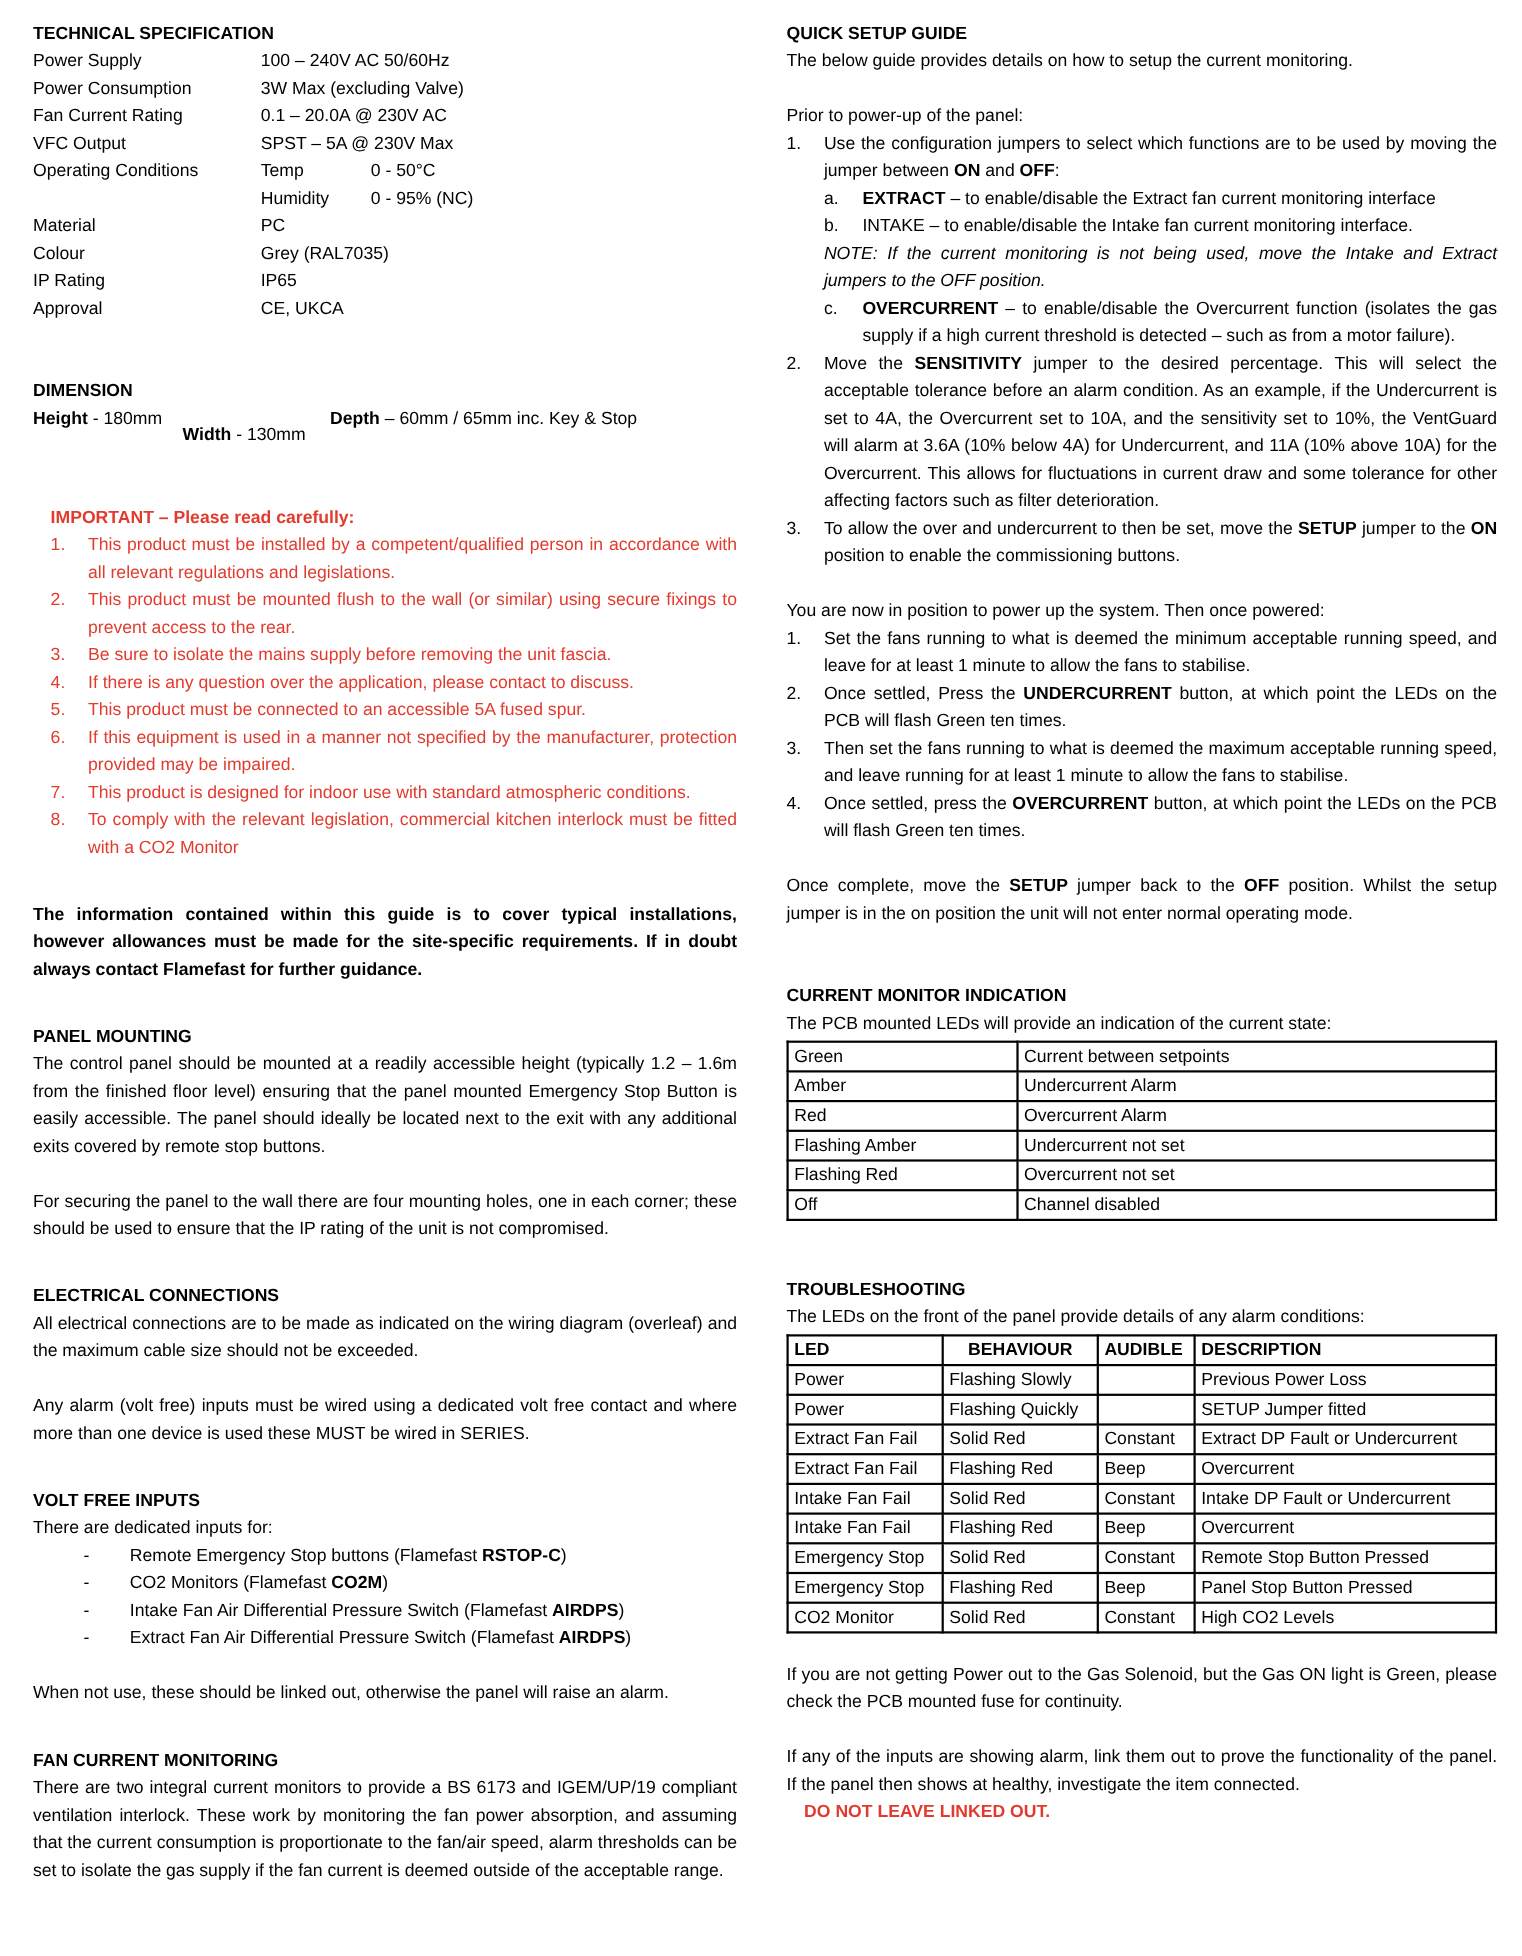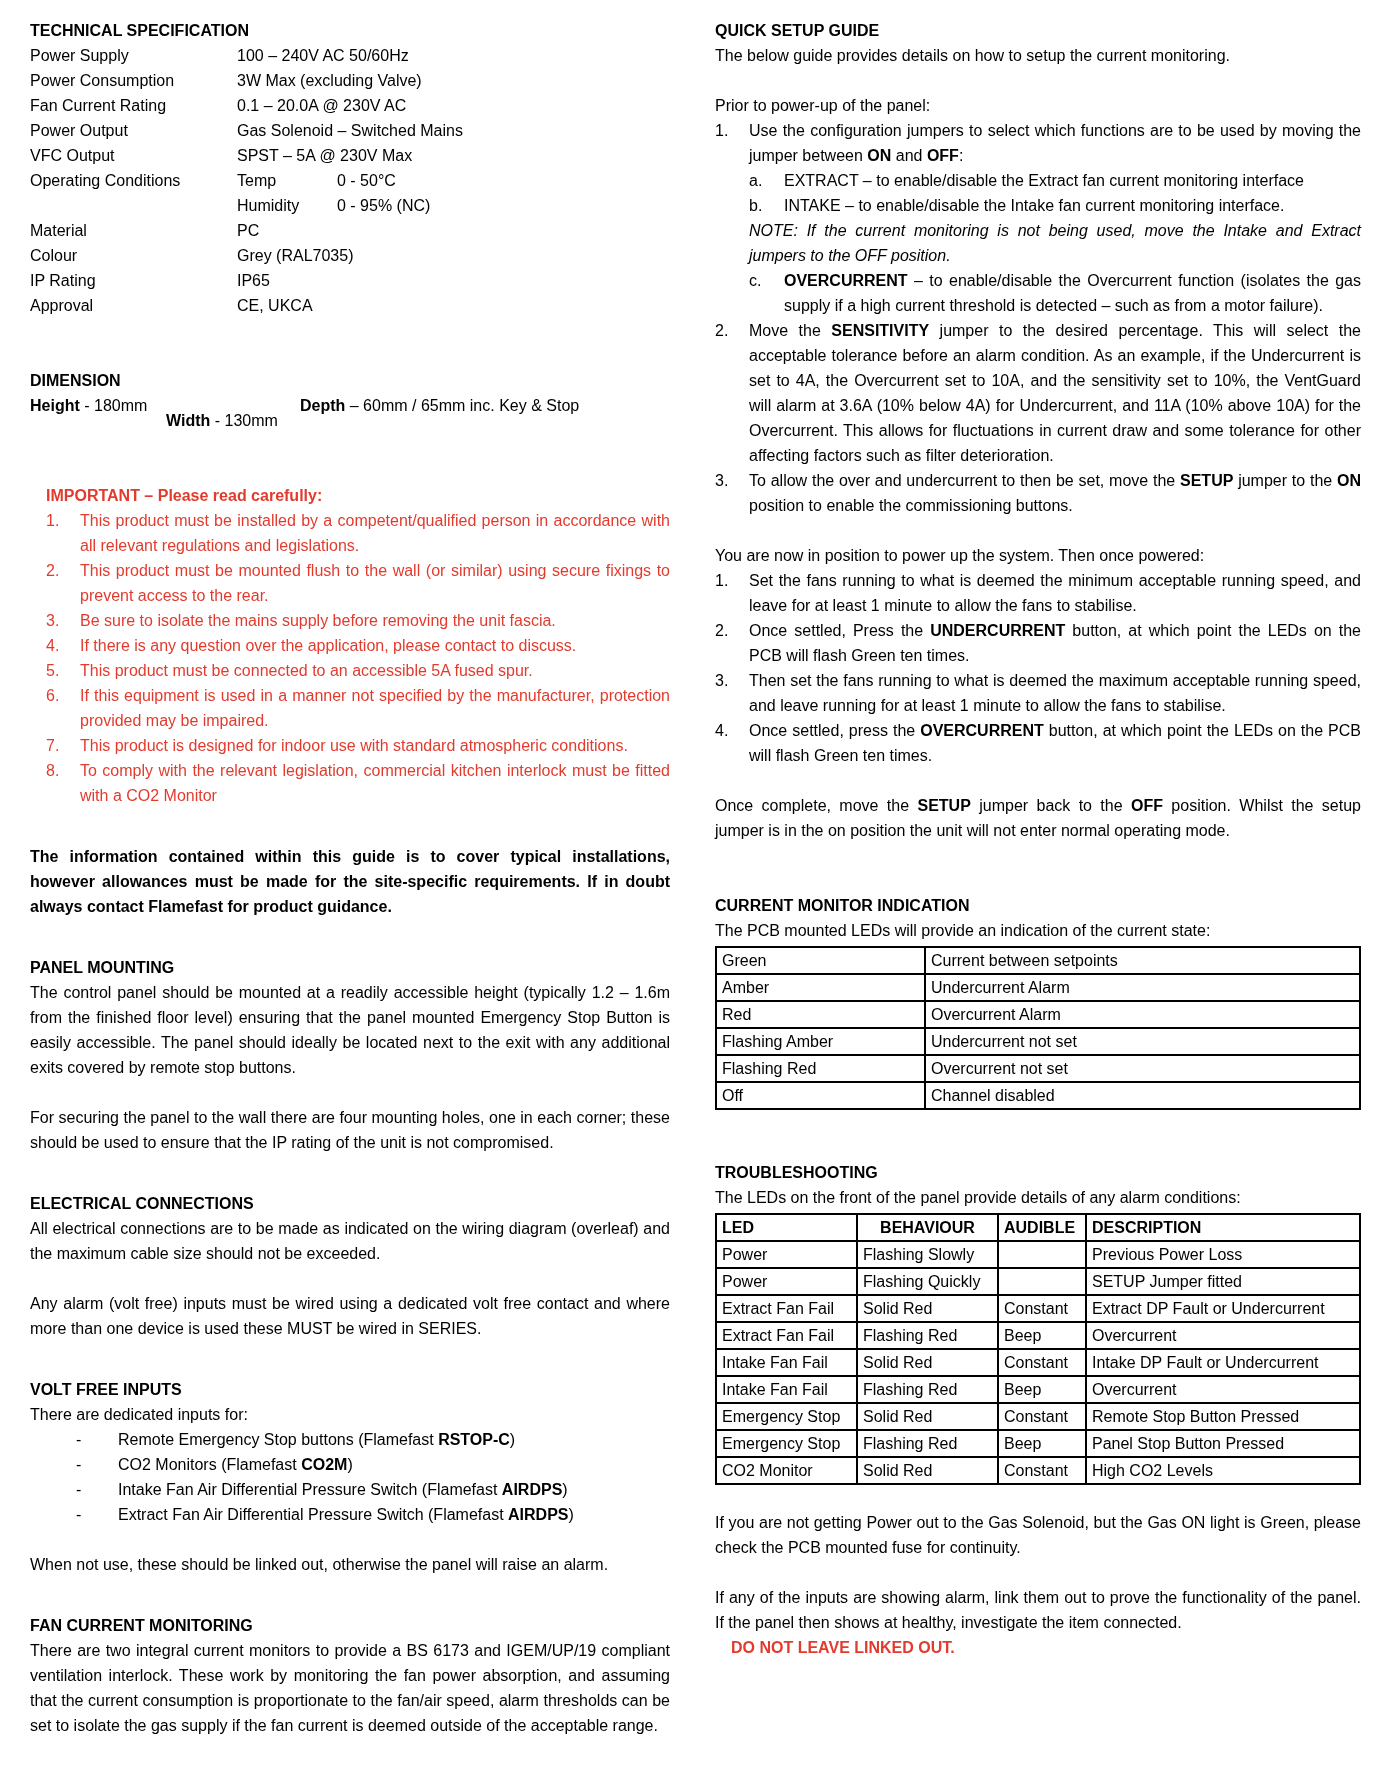--- a/index.html
+++ b/index.html
@@ -65,25 +65,20 @@
           <span class="spec-label">Power Consumption</span>
           <span class="spec-v">3W Max (excluding Valve)</span>
           <span class="spec-v2"></span>
         </div>
       <div class="spec-row">
           <span class="spec-label">Fan Current Rating</span>
           <span class="spec-v">0.1 – 20.0A @ 230V AC</span>
           <span class="spec-v2"></span>
         </div>
       <div class="spec-row">
-          <span class="spec-label">Power Output</span>
-          <span class="spec-v">Gas Solenoid – Switched Mains</span>
-          <span class="spec-v2"></span>
-        </div>
-      <div class="spec-row">
           <span class="spec-label">VFC Output</span>
           <span class="spec-v">SPST – 5A @ 230V Max</span>
           <span class="spec-v2"></span>
         </div>
       <div class="spec-row">
           <span class="spec-label">Operating Conditions</span>
           <span class="spec-v">Temp</span>
           <span class="spec-v2">0 - 50°C</span>
         </div>
       <div class="spec-row">
@@ -151,21 +146,21 @@
       <div class="li">
           <span class="num">7.</span>
           <div class="body">This product is designed for indoor use with standard atmospheric conditions.</div>
         </div>
       <div class="li">
           <span class="num">8.</span>
           <div class="body just">To comply with the relevant legislation, commercial kitchen interlock must be fitted with a CO2 Monitor</div>
         </div>
     </section>
 
-    <p class="b just mt36" style="margin-bottom:0;">The information contained within this guide is to cover typical installations, however allowances must be made for the site-specific requirements. If in doubt always contact Flamefast for product guidance.</p>
+    <p class="b just mt36" style="margin-bottom:0;">The information contained within this guide is to cover typical installations, however allowances must be made for the site-specific requirements. If in doubt always contact Flamefast for further guidance.</p>
 
     <section class="mt36">
       <div class="h">PANEL MOUNTING</div>
       <div class="just">The control panel should be mounted at a readily accessible height (typically 1.2 – 1.6m from the finished floor level) ensuring that the panel mounted Emergency Stop Button is easily accessible. The panel should ideally be located next to the exit with any additional exits covered by remote stop buttons.</div>
       <div class="just mt25">For securing the panel to the wall there are four mounting holes, one in each corner; these should be used to ensure that the IP rating of the unit is not compromised.</div>
     </section>
 
     <section class="mt36">
       <div class="h">ELECTRICAL CONNECTIONS</div>
       <div class="just">All electrical connections are to be made as indicated on the wiring diagram (overleaf) and the maximum cable size should not be exceeded.</div>
@@ -208,21 +203,21 @@
       <div>The below guide provides details on how to setup the current monitoring.</div>
 
       <div class="mt25">Prior to power-up of the panel:</div>
 
       <div class="li">
         <span class="num">1.</span>
         <div class="body">
           <div class="just"><span>Use the configuration jumpers to select which functions are to be used by moving the jumper between </span><span style="font-weight: 700;">ON</span><span> and </span><span style="font-weight: 700;">OFF</span><span>:</span></div>
           <div class="li sub">
               <span class="num">a.</span>
-              <div class="body"><span style="font-weight: 400;">EXTRACT</span><span> – to enable/disable the Extract fan current monitoring interface</span></div>
+              <div class="body"><span style="font-weight: 700;">EXTRACT</span><span> – to enable/disable the Extract fan current monitoring interface</span></div>
             </div>
           <div class="li sub">
               <span class="num">b.</span>
               <div class="body"><span style="font-weight: 400;">INTAKE</span><span> – to enable/disable the Intake fan current monitoring interface.</span></div>
             </div>
           <div class="just"><span style="font-style: italic;">NOTE: If the current monitoring is not being used, move the Intake and Extract jumpers to the OFF position.</span></div>
           <div class="li sub">
               <span class="num">c.</span>
               <div class="body just"><span style="font-weight: 700;">OVERCURRENT</span><span> – to enable/disable the Overcurrent function (isolates the gas supply if a high current threshold is detected – such as from a motor failure).</span></div>
             </div>

